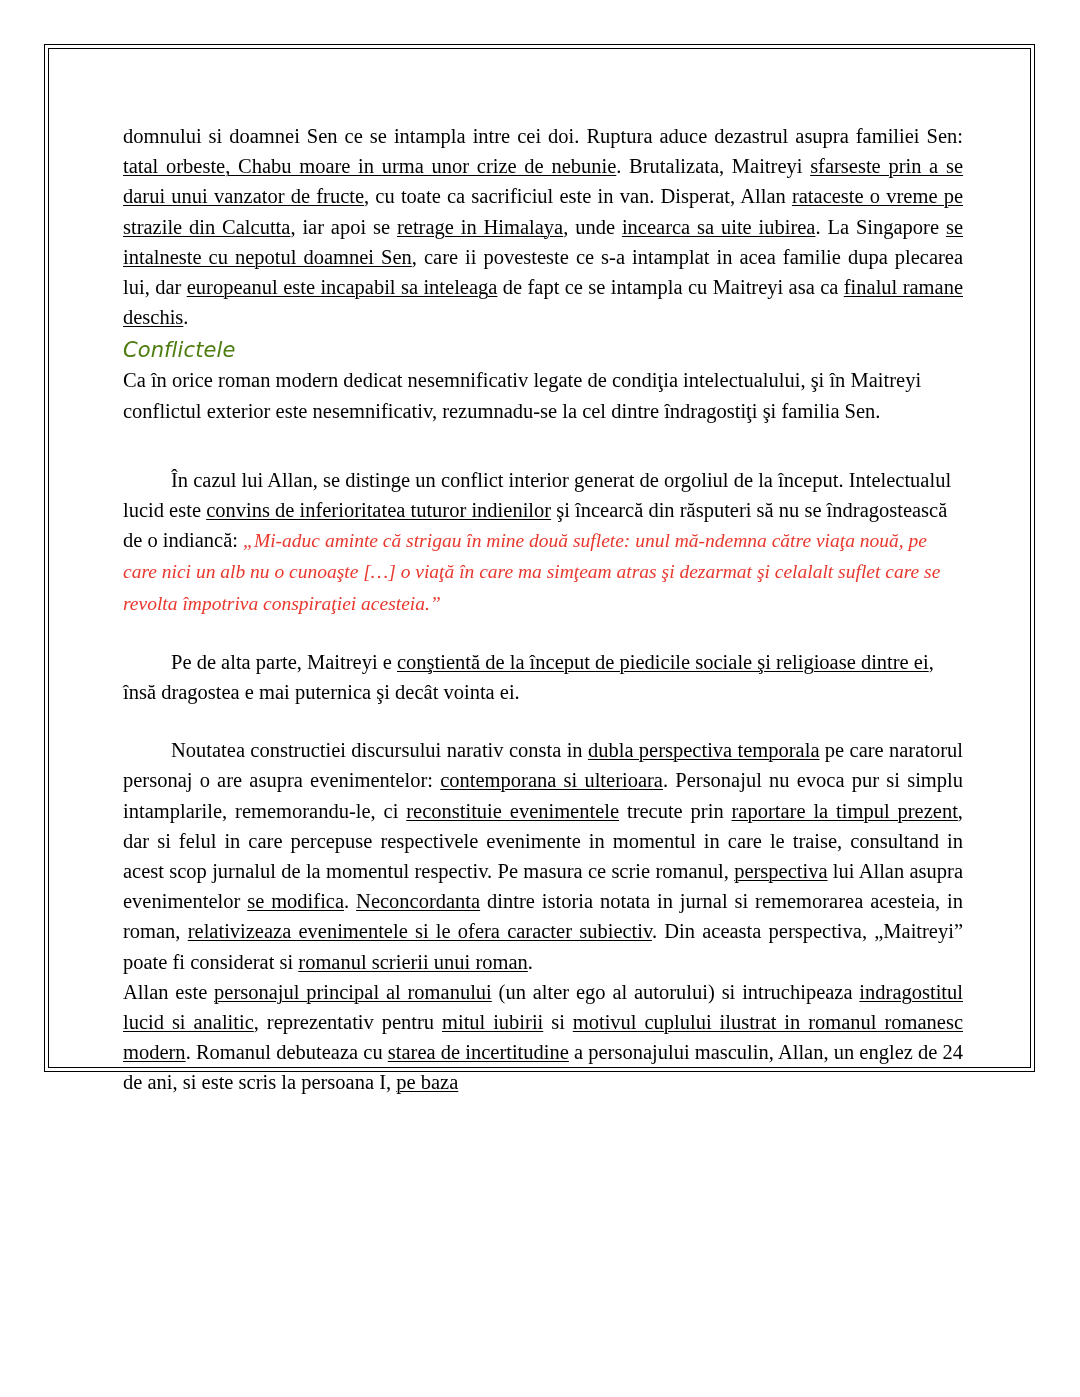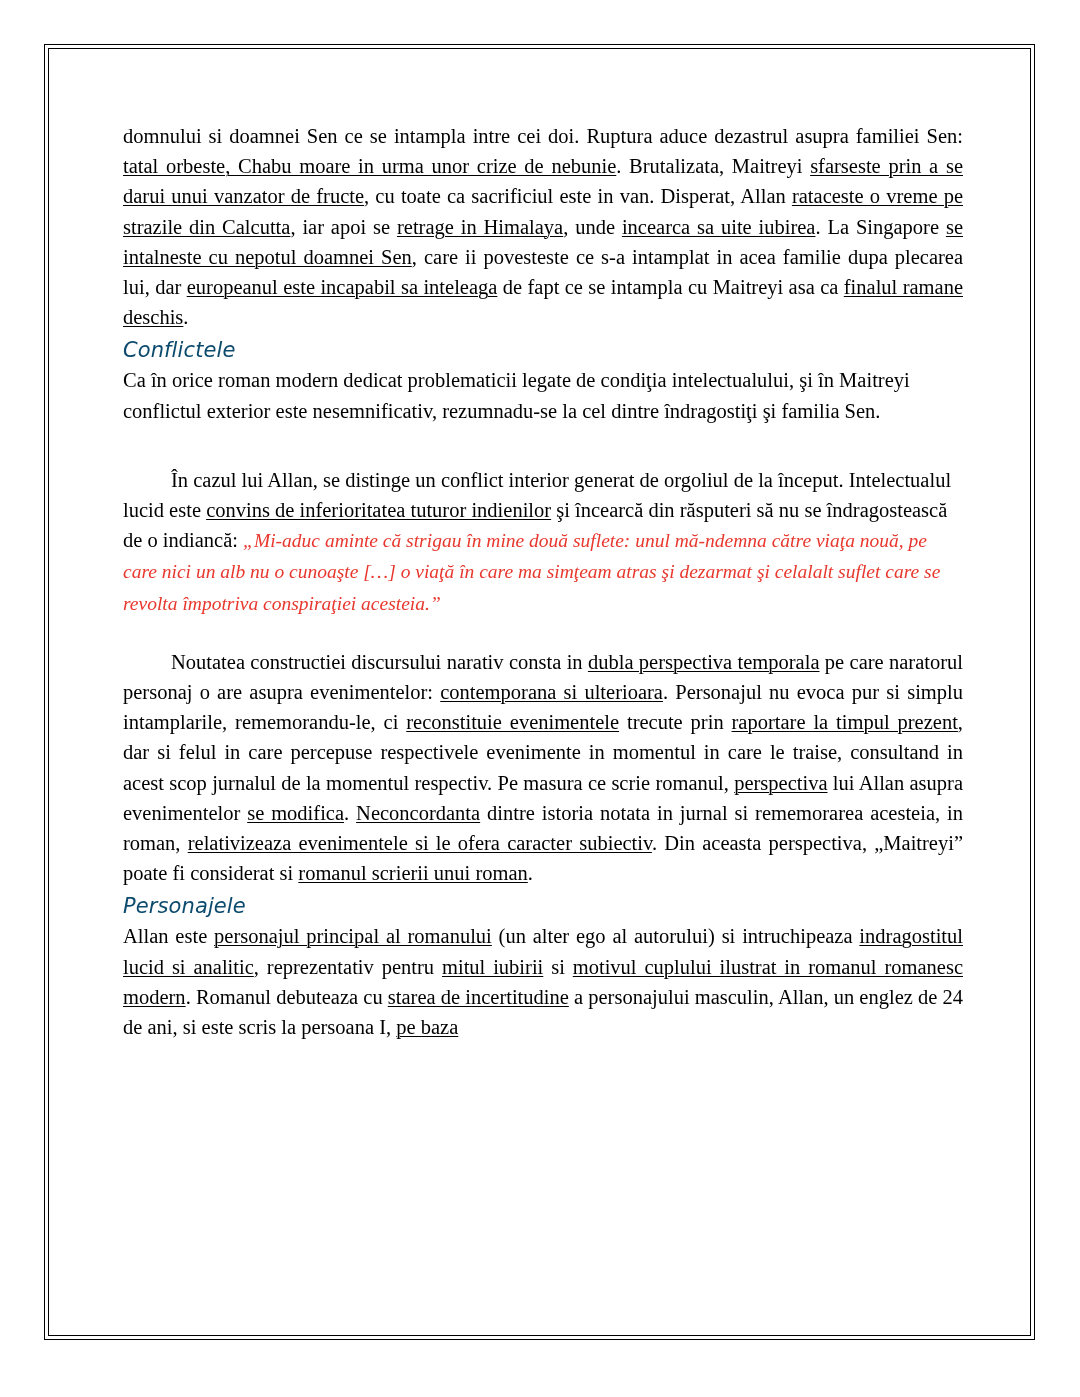--- a/index.html
+++ b/index.html
@@ -14,21 +14,21 @@
     color: #000000;
     overflow: hidden;
   }
 
   
   .page {
     position: absolute;
     left: 44px;
     top: 44px;
     width: 991px;
-    height: 1296px;
+    height: 1028px;
     box-sizing: border-box;
     border: 1px solid #000000;
     background: #ffffff;
   }
   .page-inner {
     position: absolute;
     left: 3px;
     top: 3px;
     right: 3px;
     bottom: 3px;
@@ -64,21 +64,21 @@
     text-align: left;
   }
 
   h2.section-heading {
     margin: 4px 0 1px 0;
     font-family: "DejaVu Sans", "Liberation Sans", sans-serif;
     font-style: italic;
     font-weight: normal;
     font-size: 21px;
     line-height: 28px;
-    color: #0c4a6e;
+    color: #4d7c0f;
     letter-spacing: 0.1px;
   }
 
   u, .u {
     text-decoration: underline;
     text-decoration-thickness: 1px;
     text-underline-offset: 2px;
   }
 
   b, .b { font-weight: normal; }
@@ -96,29 +96,29 @@
 
 <div class="page">
   <div class="page-inner">
 
     <div class="content">
 
       <p><span>domnului si doamnei Sen ce se intampla intre cei doi. Ruptura aduce dezastrul asupra familiei Sen: </span><u>tatal orbeste, Chabu moare in urma unor crize de nebunie</u><span>. Brutalizata, Maitreyi </span><u>sfarseste prin a se darui unui vanzator de fructe</u><span>, cu toate ca sacrificiul este in van. Disperat, Allan </span><u>rataceste o vreme pe strazile din Calcutta</u><span>, iar apoi se </span><u>retrage in Himalaya</u><span>, unde </span><u>incearca sa uite iubirea</u><span>. La Singapore </span><u>se intalneste cu nepotul doamnei Sen</u><span>, care ii povesteste ce s-a intamplat in acea familie dupa plecarea lui, dar </span><u>europeanul este incapabil sa inteleaga</u><span> de fapt ce se intampla cu Maitreyi asa ca </span><u>finalul ramane deschis</u><span>.</span></p>
 
       <h2 class="section-heading">Conflictele</h2>
 
-      <p class="ragged"><span>Ca în orice roman modern dedicat problematicii legate de condiţia intelectualului, şi în Maitreyi </span><b>conflictul exterior</b><span> este nesemnificativ, rezumnadu-se la cel dintre îndragostiţi şi familia Sen.</span></p>
+      <p class="ragged"><span>Ca în orice roman modern dedicat nesemnificativ legate de condiţia intelectualului, şi în Maitreyi </span><b>conflictul exterior</b><span> este nesemnificativ, rezumnadu-se la cel dintre îndragostiţi şi familia Sen.</span></p>
 
       <div class="spacer-sm"></div>
 
       <p class="ragged indented"><span>În cazul lui Allan, se distinge un </span><b>conflict interior</b><span> generat de orgoliul de la început. Intelectualul lucid este </span><u>convins de inferioritatea tuturor indienilor</u><span> şi încearcă din răsputeri să nu se îndragostească de o indiancă: </span><span class="quote-red">„Mi-aduc aminte că strigau în mine două suflete: unul mă-ndemna către viaţa nouă, pe care nici un alb nu o cunoaşte […] o viaţă în care ma simţeam atras şi dezarmat şi celalalt suflet care se revolta împotriva conspiraţiei acesteia.”</span></p>
 
+      <p class="ragged indented"><span>Pe de alta parte, Maitreyi e </span><u>conştientă de la început de piedicile sociale şi religioase dintre ei</u><span>, însă dragostea e mai puternica şi decât vointa ei.</span></p>
 
 
       <p class="indented"><span>Noutatea constructiei discursului narativ consta in </span><u>dubla perspectiva temporala</u><span> pe care naratorul personaj o are asupra evenimentelor: </span><u>contemporana si ulterioara</u><span>. Personajul nu evoca pur si simplu intamplarile, rememorandu-le, ci </span><u>reconstituie evenimentele</u><span> trecute prin </span><u>raportare la timpul prezent</u><span>, dar si felul in care percepuse respectivele evenimente in momentul in care le traise, consultand in acest scop jurnalul de la momentul respectiv. Pe masura ce scrie romanul, </span><u>perspectiva</u><span> lui Allan asupra evenimentelor </span><u>se modifica</u><span>. </span><u>Neconcordanta</u><span> dintre istoria notata in jurnal si rememorarea acesteia, in roman, </span><u>relativizeaza evenimentele si le ofera caracter subiectiv</u><span>. Din aceasta perspectiva, „Maitreyi” poate fi considerat si </span><u>romanul scrierii unui roman</u><span>.</span></p>
 
-      <h2 class="section-heading">Personajele</h2>
 
       <p><span>Allan este </span><u>personajul principal al romanului</u><span> (un alter ego al autorului) si intruchipeaza </span><u>indragostitul lucid si analitic</u><span>, reprezentativ pentru </span><u>mitul iubirii</u><span> si </span><u>motivul cuplului ilustrat in romanul romanesc modern</u><span>. Romanul debuteaza cu </span><u>starea de incertitudine</u><span> a personajului masculin, Allan, un englez de 24 de ani, si este scris la persoana I, </span><u>pe baza</u></p>
 
     </div>
   </div>
 </div>
 
 </body></html>

